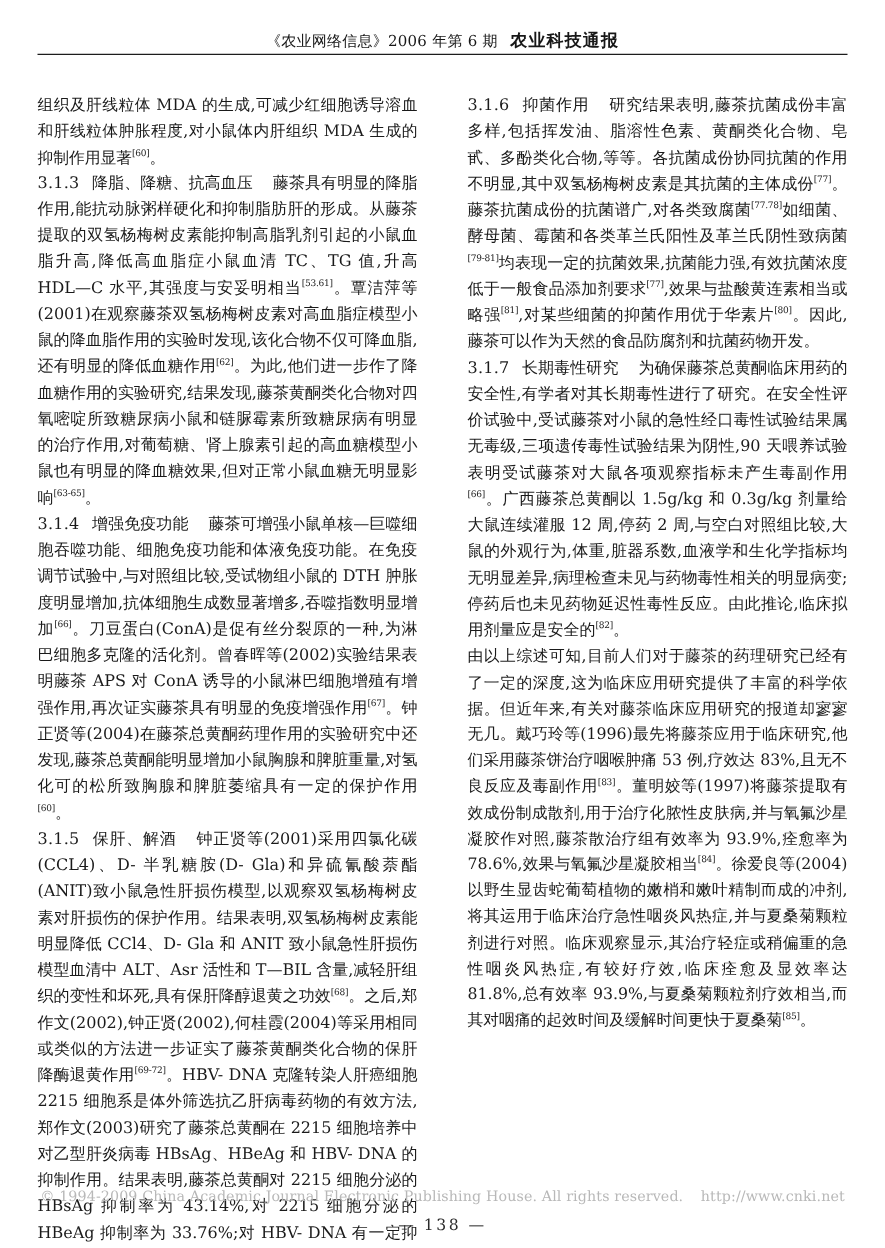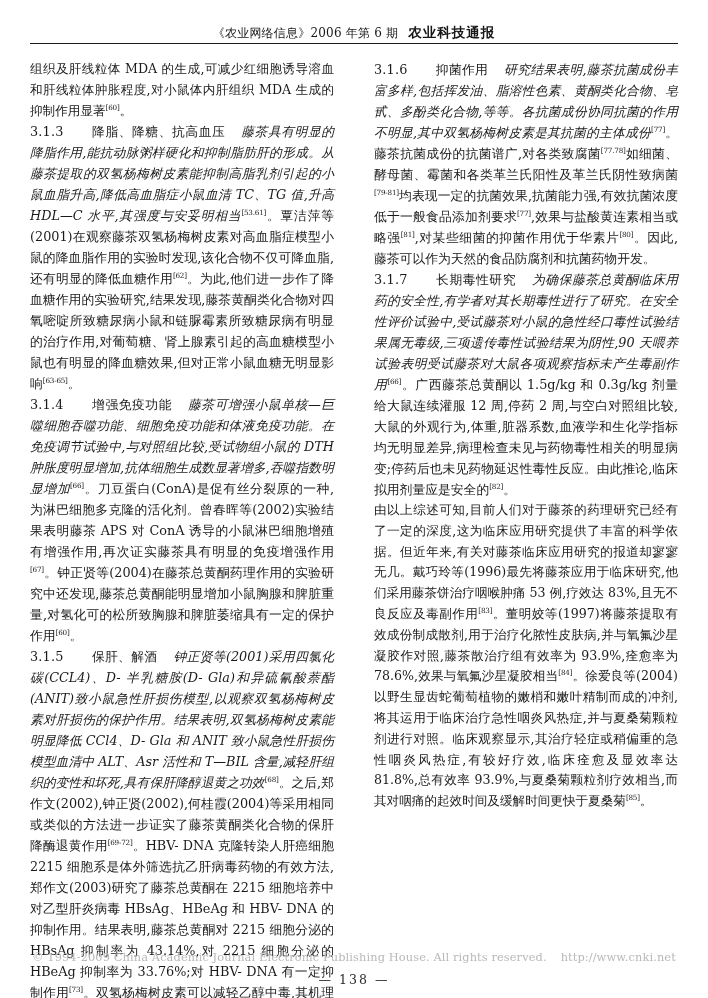--- a/index.html
+++ b/index.html
@@ -47,21 +47,21 @@
     top: 43px;
     left: 30px;
     width: 648px;
     height: 1px;
     background: #1c1c1c;
   }
 
   
   .columns {
     position: absolute;
-    top: 59px;
+    top: 74px;
     left: 30px;
     width: 648px;
     height: 882px;
     display: flex;
     justify-content: space-between;
   }
   .col {
     width: 304px;
     font-size: 12.6px;
     line-height: 20.8px;
@@ -71,39 +71,39 @@
   .col p {
     margin: 0;
     text-indent: 0;
   }
   .para-indent { text-indent: 25px; }
   .seclabel {
     font-family: "DejaVu Serif", "Liberation Serif", serif;
     letter-spacing: 0.2px;
   }
   .sechead-gap { margin-right: 6px; }
-  .secbody-gap { margin-left: 10px; font-style: italic; }
+  .secbody-gap { margin-left: 10px; }
   sup {
     font-size: 7.2px;
     vertical-align: super;
     line-height: 0;
     letter-spacing: -0.2px;
   }
   .bighead {
     font-size: 14px;
     font-weight: bold;
     line-height: 26px;
     letter-spacing: 1px;
   }
   .bighead .num { margin-right: 12px; }
   .subhead-2 {
     font-size: 12.8px;
     line-height: 21px;
   }
-  .subhead-2 .num { margin-right: 28px; }
+  .subhead-2 .num { margin-right: 10px; }
 
   
   .copyright {
     position: absolute;
     top: 950px;
     left: 0;
     width: 708px;
     text-align: center;
     font-size: 11.4px;
     color: #b8b8b8;

